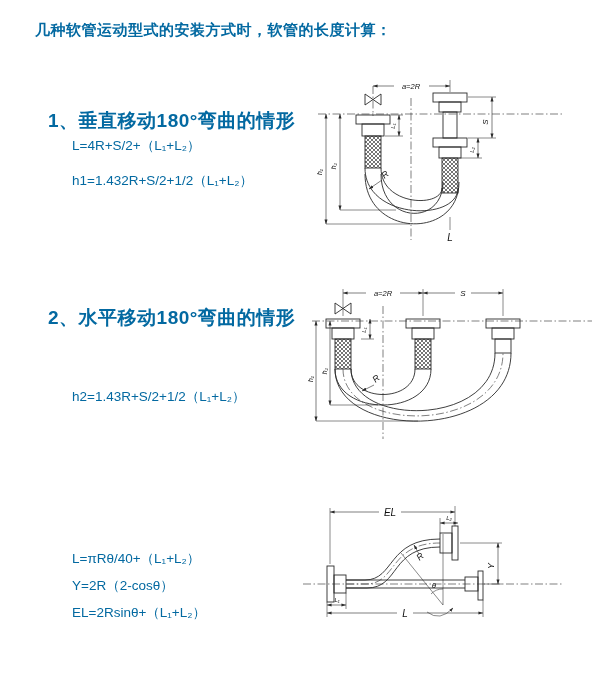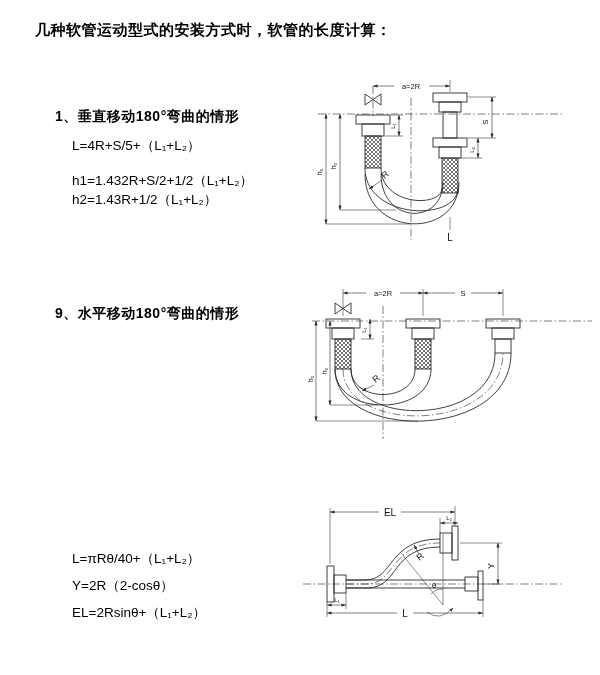--- a/index.html
+++ b/index.html
@@ -1,24 +1,24 @@
 <!DOCTYPE html>
 <html><head>
 <meta charset="utf-8">
 <style>
   html,body{margin:0;padding:0;background:#e8e8e8;}
   .page{
     position:relative;width:600px;height:675px;background:#ffffff;
-    font-family:"Liberation Sans", sans-serif;color:#000000;overflow:hidden;
+    font-family:"Liberation Sans", sans-serif;color:#0369a1;overflow:hidden;
     margin:0 auto;
   }
   .doc-title{position:absolute;left:35px;top:21px;font-size:15px;font-weight:700;letter-spacing:.5px;}
-  .sec-heading{position:absolute;left:48px;font-size:14px;font-weight:700;letter-spacing:.5px;margin-left:7px;}
+  .sec-heading{position:absolute;left:48px;font-size:19px;font-weight:700;letter-spacing:.5px;}
   .formula{position:absolute;left:72px;font-size:13.5px;font-weight:500;white-space:pre;}
-  .diagram{position:absolute;}
+  .diagram{position:absolute;font-style:italic;}
   svg{display:block;}
   svg text{fill:#111;font-family:"Liberation Sans", sans-serif;}
   .ln{stroke:#2a2a2a;stroke-width:.9;fill:none;}
   .thin{stroke:#2a2a2a;stroke-width:.55;fill:none;}
   .cl{stroke:#2a2a2a;stroke-width:.6;fill:none;stroke-dasharray:8 2.5 1.5 2.5;}
   .dim{stroke:#2a2a2a;stroke-width:.6;fill:none;}
   .hose{stroke:#2a2a2a;stroke-width:.9;fill:none;}
 </style>
 </head>
 <body>
@@ -32,23 +32,22 @@
       </marker>
       <pattern id="hatch" width="4" height="4" patternUnits="userSpaceOnUse">
         <path d="M0,4 L4,0 M0,0 L4,4" stroke="#3a3a3a" stroke-width="0.7"></path>
       </pattern>
     </defs>
   </svg>
 
   <div class="doc-title">几种软管运动型式的安装方式时，软管的长度计算：</div>
 
   <div class="sec-heading" style="top:108px">1、垂直移动180°弯曲的情形</div>
-  <div class="formula" style="top:137px">L=4R+S/5+（L₁+L₂）</div>
+  <div class="formula" style="top:137px">L=4R+S/2+（L₁+L₂）</div>
   <div class="formula" style="top:172px">h1=1.432R+S/2+1/2（L₁+L₂）</div>
-  <div class="formula" style="top:191px">h2=1.43R+1/2（L₁+L₂）</div>
 
   <div class="diagram" style="left:310px;top:70px">
     <svg width="288" height="180" viewBox="0 0 288 180">
 
       <g>
         <path class="cl" d="M8,44 H252"></path>
         <path class="cl" d="M101,28 V170"></path>
         <path class="cl" d="M63,16 V46"></path>
       </g>
 
@@ -100,21 +99,22 @@
         <text x="164" y="80" font-size="6" text-anchor="middle" transform="rotate(-90 164 80)">L₂</text>
         <text x="85" y="56" font-size="6" text-anchor="middle" transform="rotate(-90 85 56)">L₁</text>
         <text x="12" y="102" font-size="7" text-anchor="middle" transform="rotate(-90 12 102)">h₁</text>
         <text x="26" y="96" font-size="7" text-anchor="middle" transform="rotate(-90 26 96)">h₂</text>
         <text x="77" y="107" font-size="9" text-anchor="middle" transform="rotate(-40 77 107)">R</text>
         <text x="140" y="171" font-size="10" text-anchor="middle">L</text>
       </g>
     </svg>
   </div>
 
-  <div class="sec-heading" style="top:305px">9、水平移动180°弯曲的情形</div>
+  <div class="sec-heading" style="top:305px">2、水平移动180°弯曲的情形</div>
+  <div class="formula" style="top:388px">h2=1.43R+S/2+1/2（L₁+L₂）</div>
 
   <div class="diagram" style="left:306px;top:281px">
     <svg width="292" height="168" viewBox="0 0 292 168">
       <g>
         <path class="cl" d="M6,40 H286"></path>
         <path class="cl" d="M77,25 V158"></path>
         <path class="thin" d="M37,8 V35 M117,8 V35 M197,8 V35"></path>
       </g>
       <g>
         <path class="ln" d="M29,22 L29,33 L37,27.5 Z M45,22 L45,33 L37,27.5 Z"></path>

